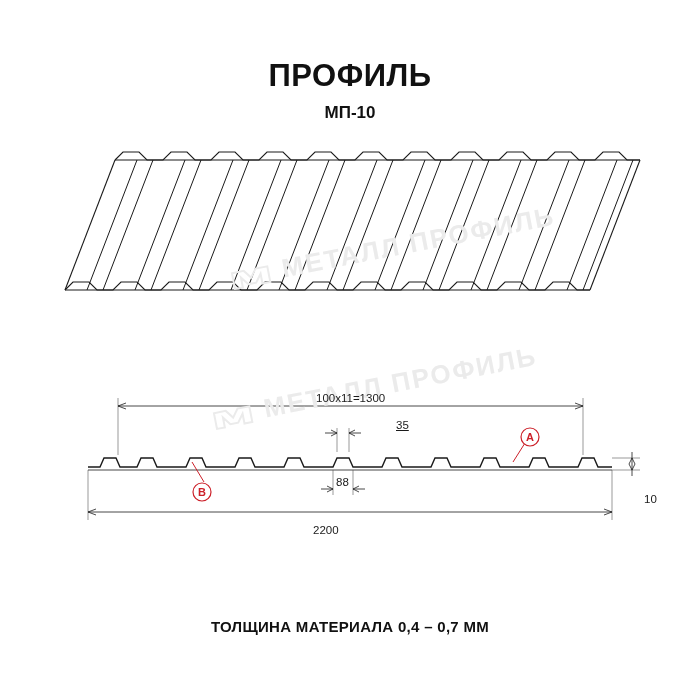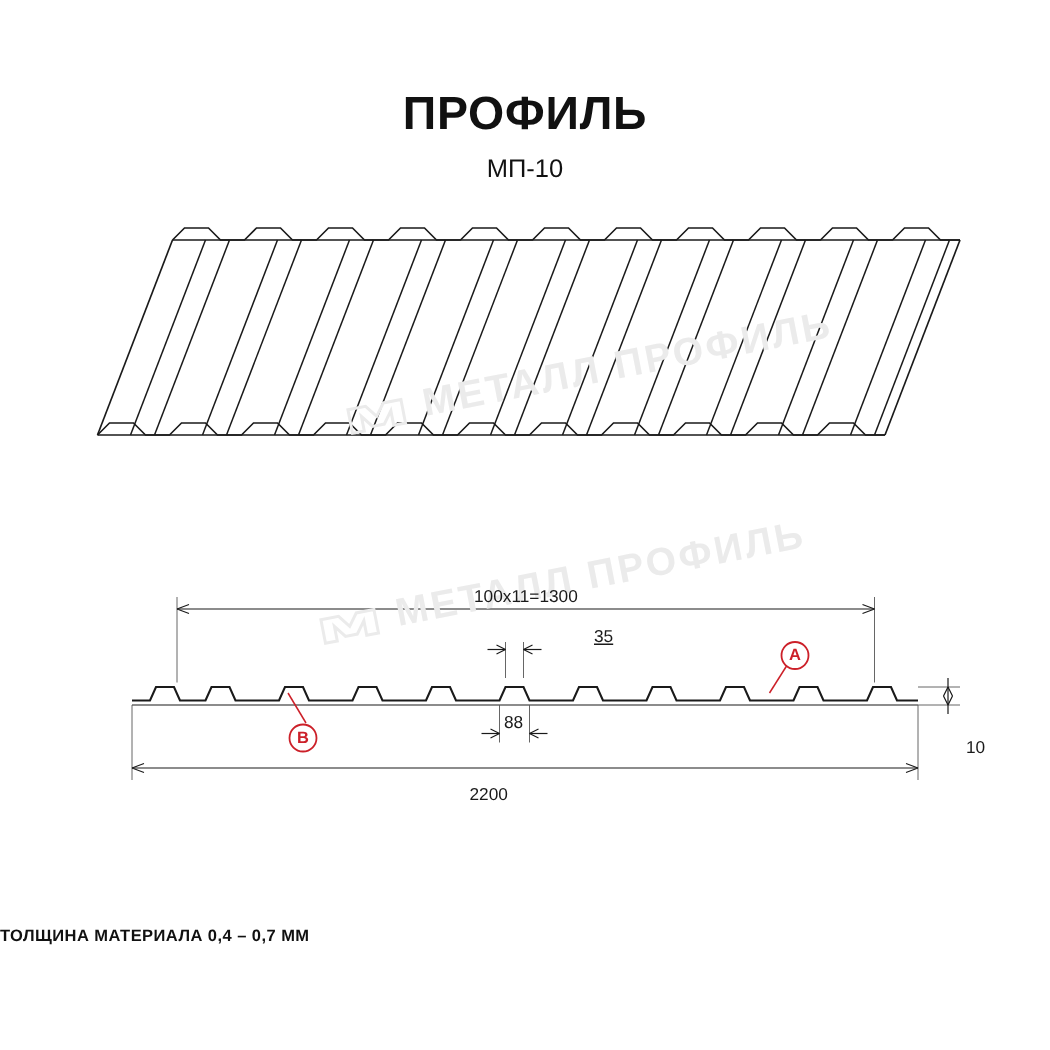--- a/index.html
+++ b/index.html
@@ -31,29 +31,30 @@
     letter-spacing: 0.5px;
     color: #111111;
   }
   .subtitle {
     position: absolute;
     top: 103px;
     left: 0;
     width: 700px;
     text-align: center;
     font-size: 17px;
-    font-weight: normal;
+    font-weight: bold;
     color: #111111;
   }
   .footnote {
     position: absolute;
     top: 618px;
     left: 0;
     width: 700px;
-    font-size: 11px;
+    text-align: center;
+    font-size: 15px;
     font-weight: bold;
     letter-spacing: 0.3px;
     color: #111111;
   }
   .drawing {
     position: absolute;
     top: 0;
     left: 0;
   }
   .wm {

